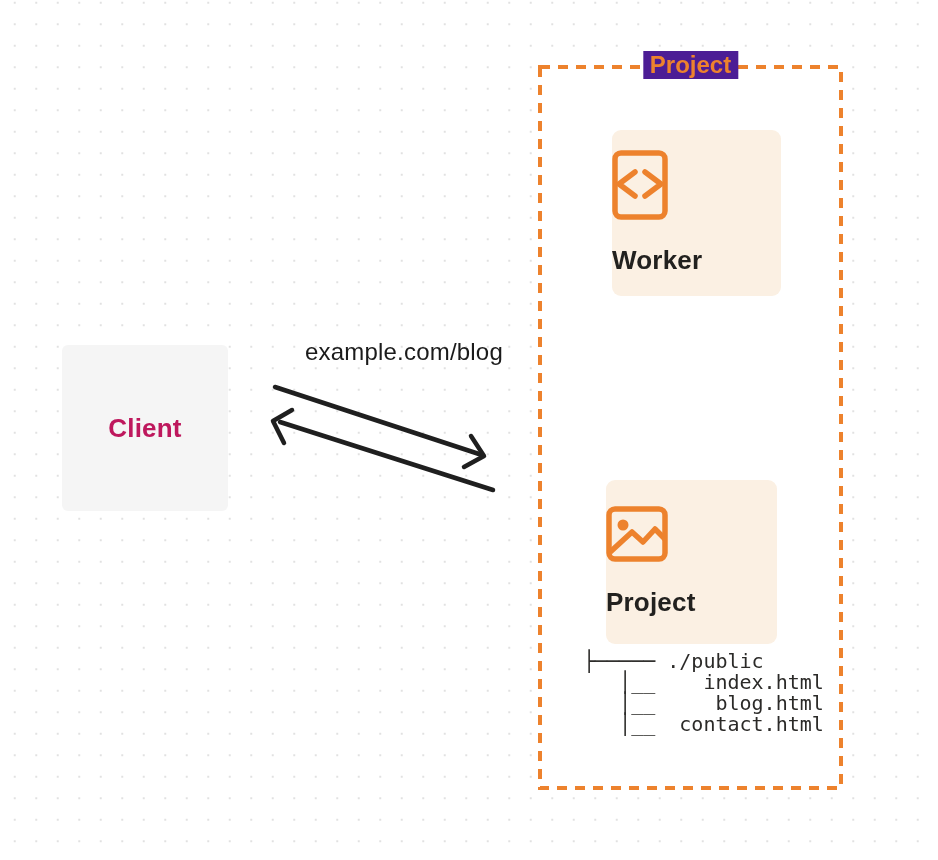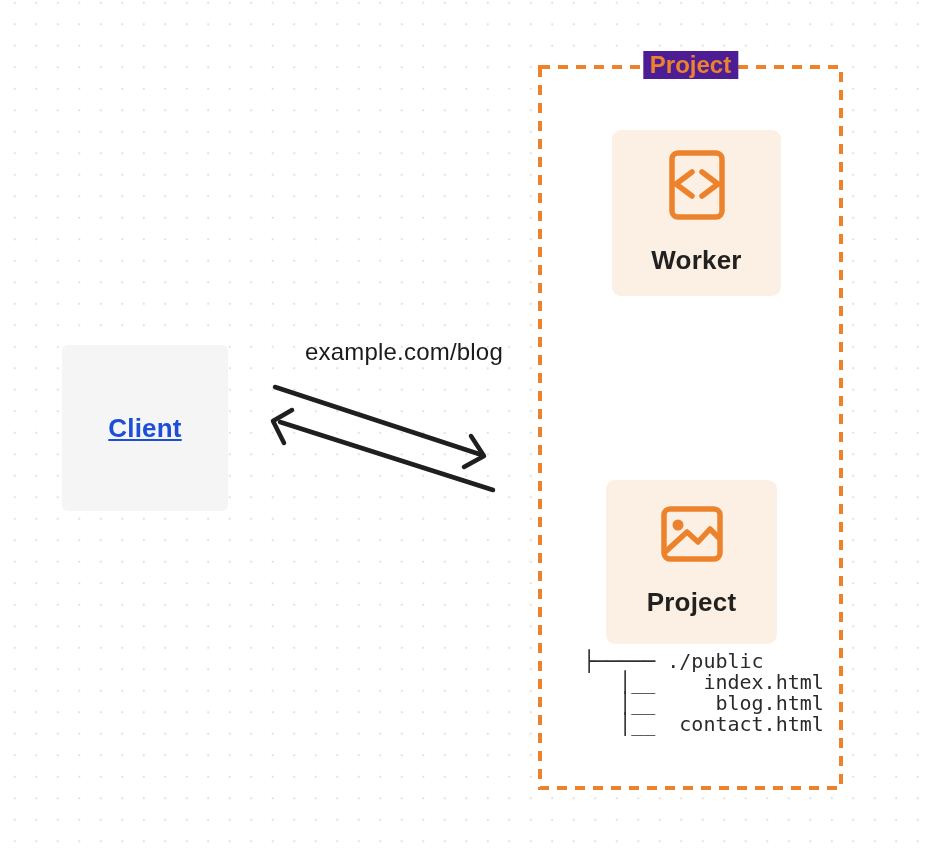--- a/index.html
+++ b/index.html
@@ -17,21 +17,21 @@
   }
   .client-box {
     position: absolute;
     left: 62px; top: 345px;
     width: 166px; height: 166px;
     background: #f5f5f5;
     border-radius: 6px;
     display: flex; align-items: center; justify-content: center;
   }
   .client-box span {
-    font-size: 26px; font-weight: bold; color: #1d4ed8; letter-spacing: 0.2px; text-decoration: underline;
+    font-size: 26px; font-weight: bold; color: #be185d; letter-spacing: 0.2px;
   }
   .url-label {
     position: absolute;
     left: 277px; top: 338px;
     font-size: 24px; font-weight: normal; color: #1b1b1b; letter-spacing: 0.2px; margin-left: 28px;
   }
   .arrows {
     position: absolute; left: 0; top: 0;
     width: 938px; height: 860px;
     pointer-events: none;
@@ -50,21 +50,21 @@
     background: #4c1d95;
     padding: 0 7px;
     font-size: 24px; font-weight: bold; color: #ed822d;
     white-space: nowrap;
   }
   .card {
     position: absolute;
     background: #fbf0e3;
     border-radius: 9px;
     display: flex; flex-direction: column;
-    align-items: center; justify-content: center;
+    justify-content: center;
     gap: 25px;
   }
   .card-worker { left: 74px; top: 65px;  width: 169px; height: 166px; }
   .card-assets { left: 68px; top: 415px; width: 171px; height: 164px; }
   .card-label { font-size: 26px; font-weight: bold; color: #22211f; letter-spacing: 0.2px; }
   .tree {
     position: absolute;
     left: 45px; top: 586px;
     font-family: "DejaVu Sans Mono", monospace;
     font-size: 20px; line-height: 21px; font-weight: normal;

